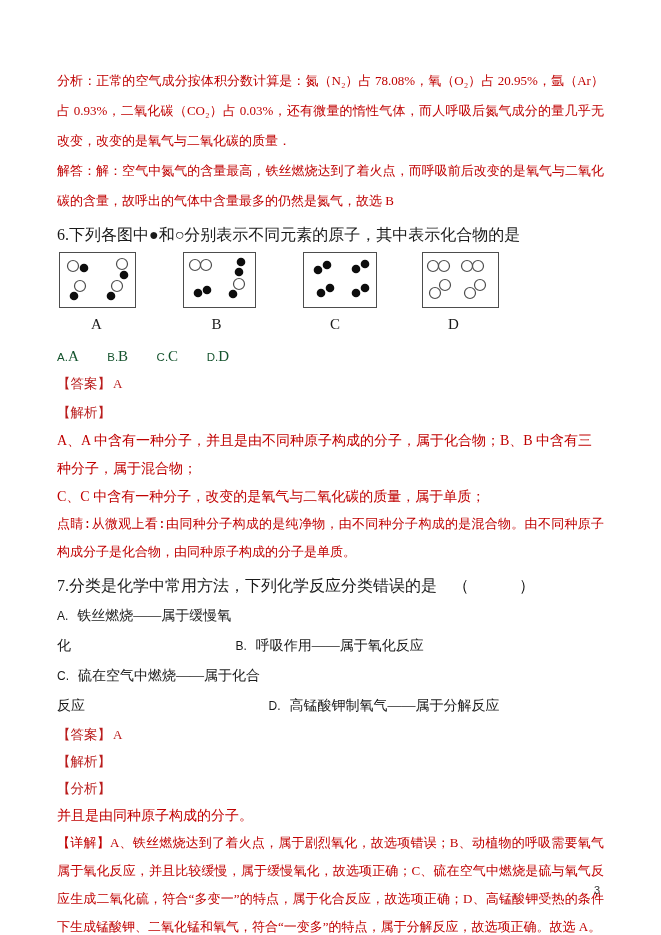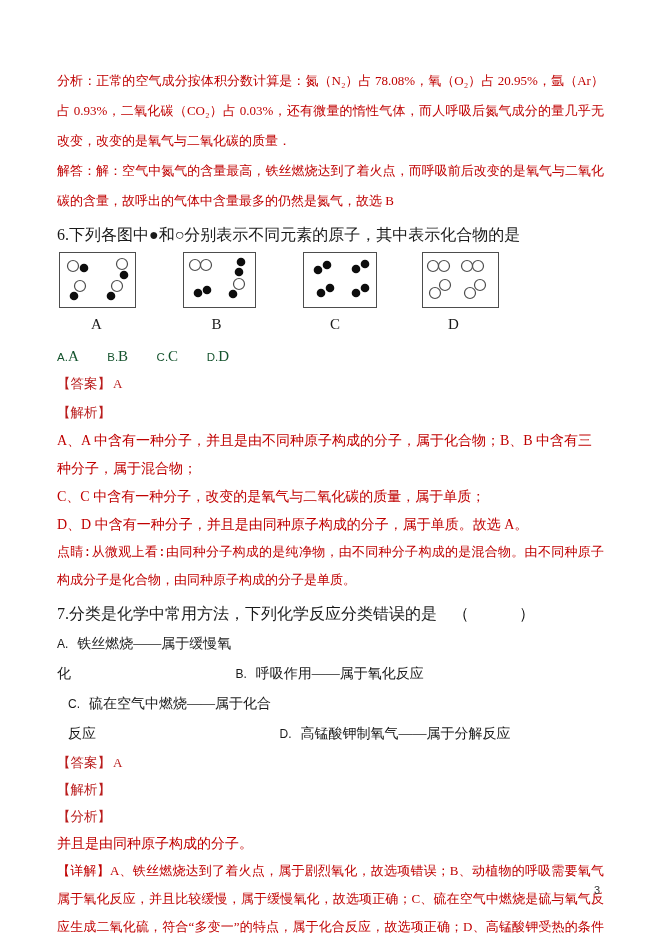--- a/index.html
+++ b/index.html
@@ -30,21 +30,21 @@
   .options6 .opt-key{font-size:11.5px;font-family:"Liberation Sans","DejaVu Sans",sans-serif;}
   .options6 .opt-letter{font-size:15px;}
   .ans-line{color:#b91c1c;font-size:13.5px;line-height:29px;}
   .ans-line .ans-val{font-size:13px;padding-left:2px;}
   .sol6{margin-top:0;}
   .q7-stem{position:relative;margin-top:4px;line-height:30px;}
   .q7-bracket{position:absolute;left:396px;top:0;letter-spacing:6px;}
   .q7-row{color:#1a1a1a;font-size:14px;line-height:29px;}
   .q7-row .first{display:inline-block;}
   .row1 .first{width:175px;}
-  .row2 .first{width:208px;margin-left:11px;}
+  .row2 .first{width:208px;}
   .opt7-key{font-size:12px;font-family:"Liberation Sans","DejaVu Sans",sans-serif;margin-right:9px;}
   .page-number{
     position:absolute;left:594px;top:884px;color:#333;font-size:11px;
     font-family:"Liberation Sans","DejaVu Sans",sans-serif;
   }
 </style>
 </head>
 <body>
 
 <div class="page">
@@ -116,21 +116,20 @@
     <span class="opt"><span class="opt-key">B.</span><span class="opt-letter">B</span></span>
     <span class="opt"><span class="opt-key">C.</span><span class="opt-letter">C</span></span>
     <span class="opt"><span class="opt-key">D.</span><span class="opt-letter">D</span></span>
   </p>
 
   <p class="ans-line"><span>【答案】</span><span class="ans-val">A</span></p>
   <p class="ans-line">【解析】</p>
 
   <p class="red-line sol6">A、A 中含有一种分子，并且是由不同种原子构成的分子，属于化合物；B、B 中含有三种分子，属于混合物；</p>
   <p class="red-line sol6">C、C 中含有一种分子，改变的是氧气与二氧化碳的质量，属于单质；</p>
-  <p class="red-line sol6">D、D 中含有一种分子，并且是由同种原子构成的分子，属于单质。故选 A。</p>
   <p class="red" style="line-height:28px;font-family:Liberation Mono, monospace;">点睛:从微观上看:由同种分子构成的是纯净物，由不同种分子构成的是混合物。由不同种原子构成分子是化合物，由同种原子构成的分子是单质。</p>
 
   <p class="blk q7-stem">
     <span>7.分类是化学中常用方法，下列化学反应分类错误的是</span>
     <span class="q7-bracket">（　　）</span>
   </p>
   <p class="q7-row row1">
     <span class="first"><span class="opt7-key">A.</span><span>铁丝燃烧——属于缓慢氧化</span></span>
     <span><span class="opt7-key">B.</span><span>呼吸作用——属于氧化反应</span></span>
   </p>

